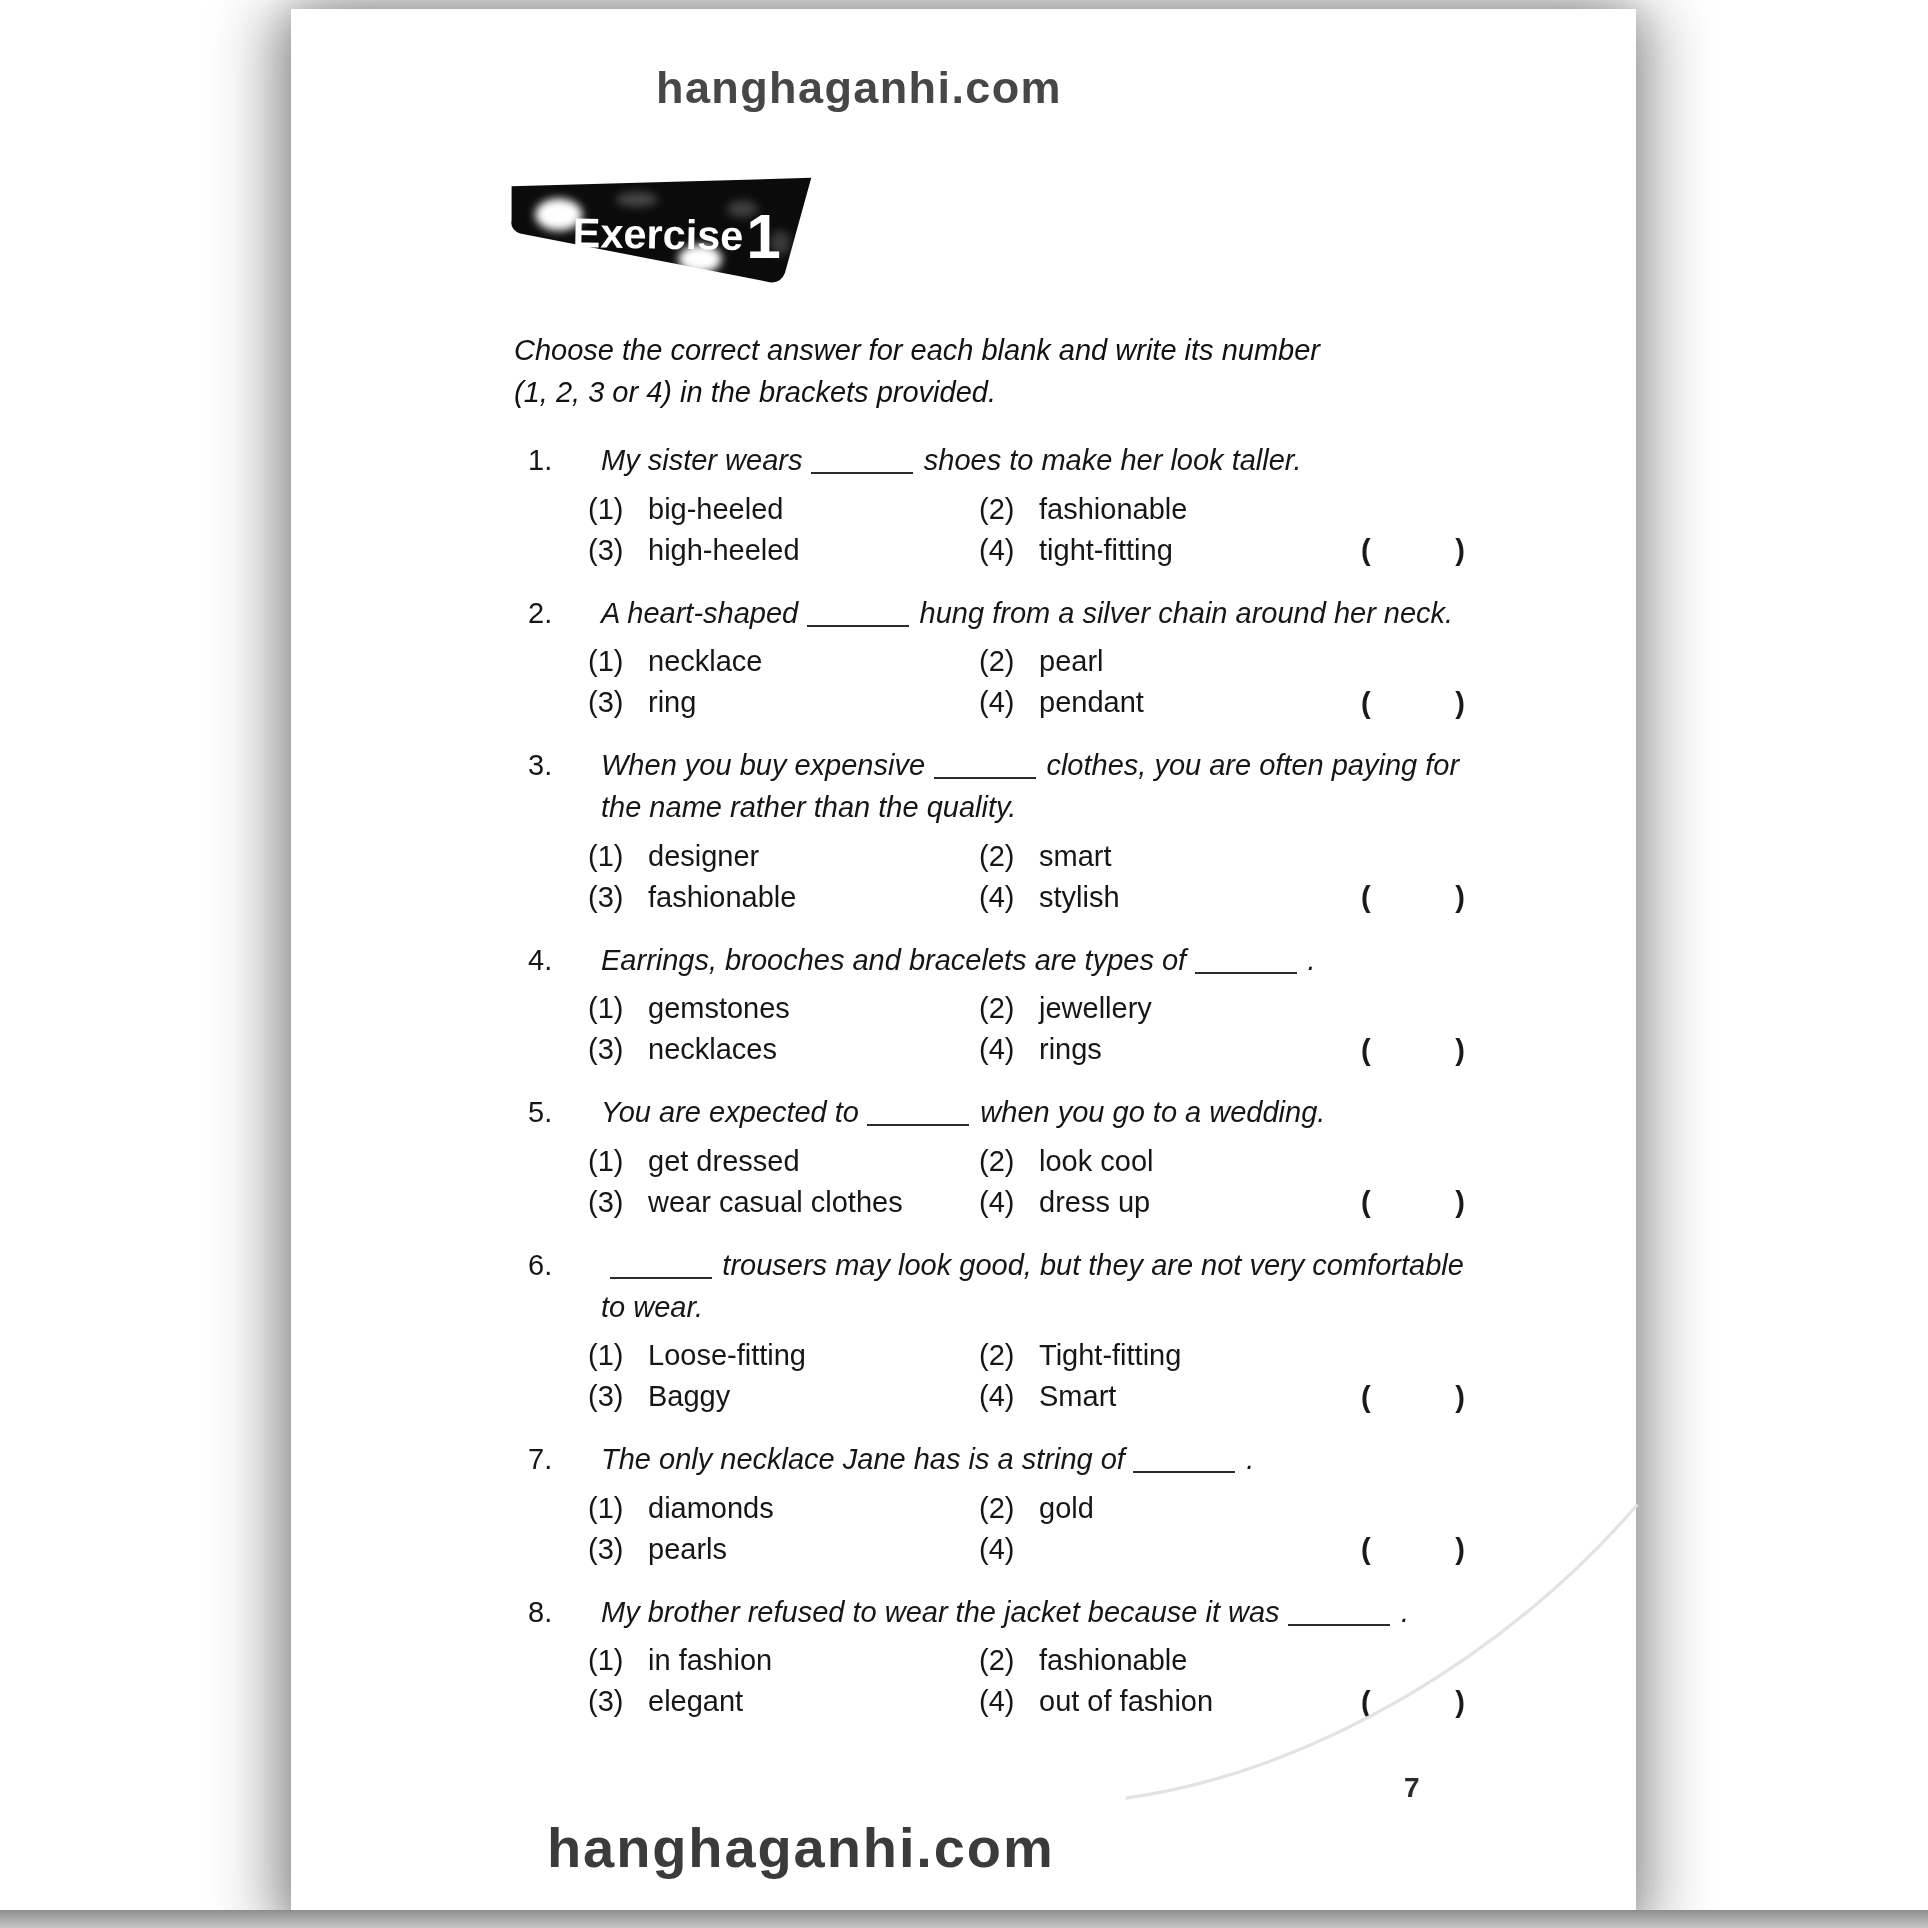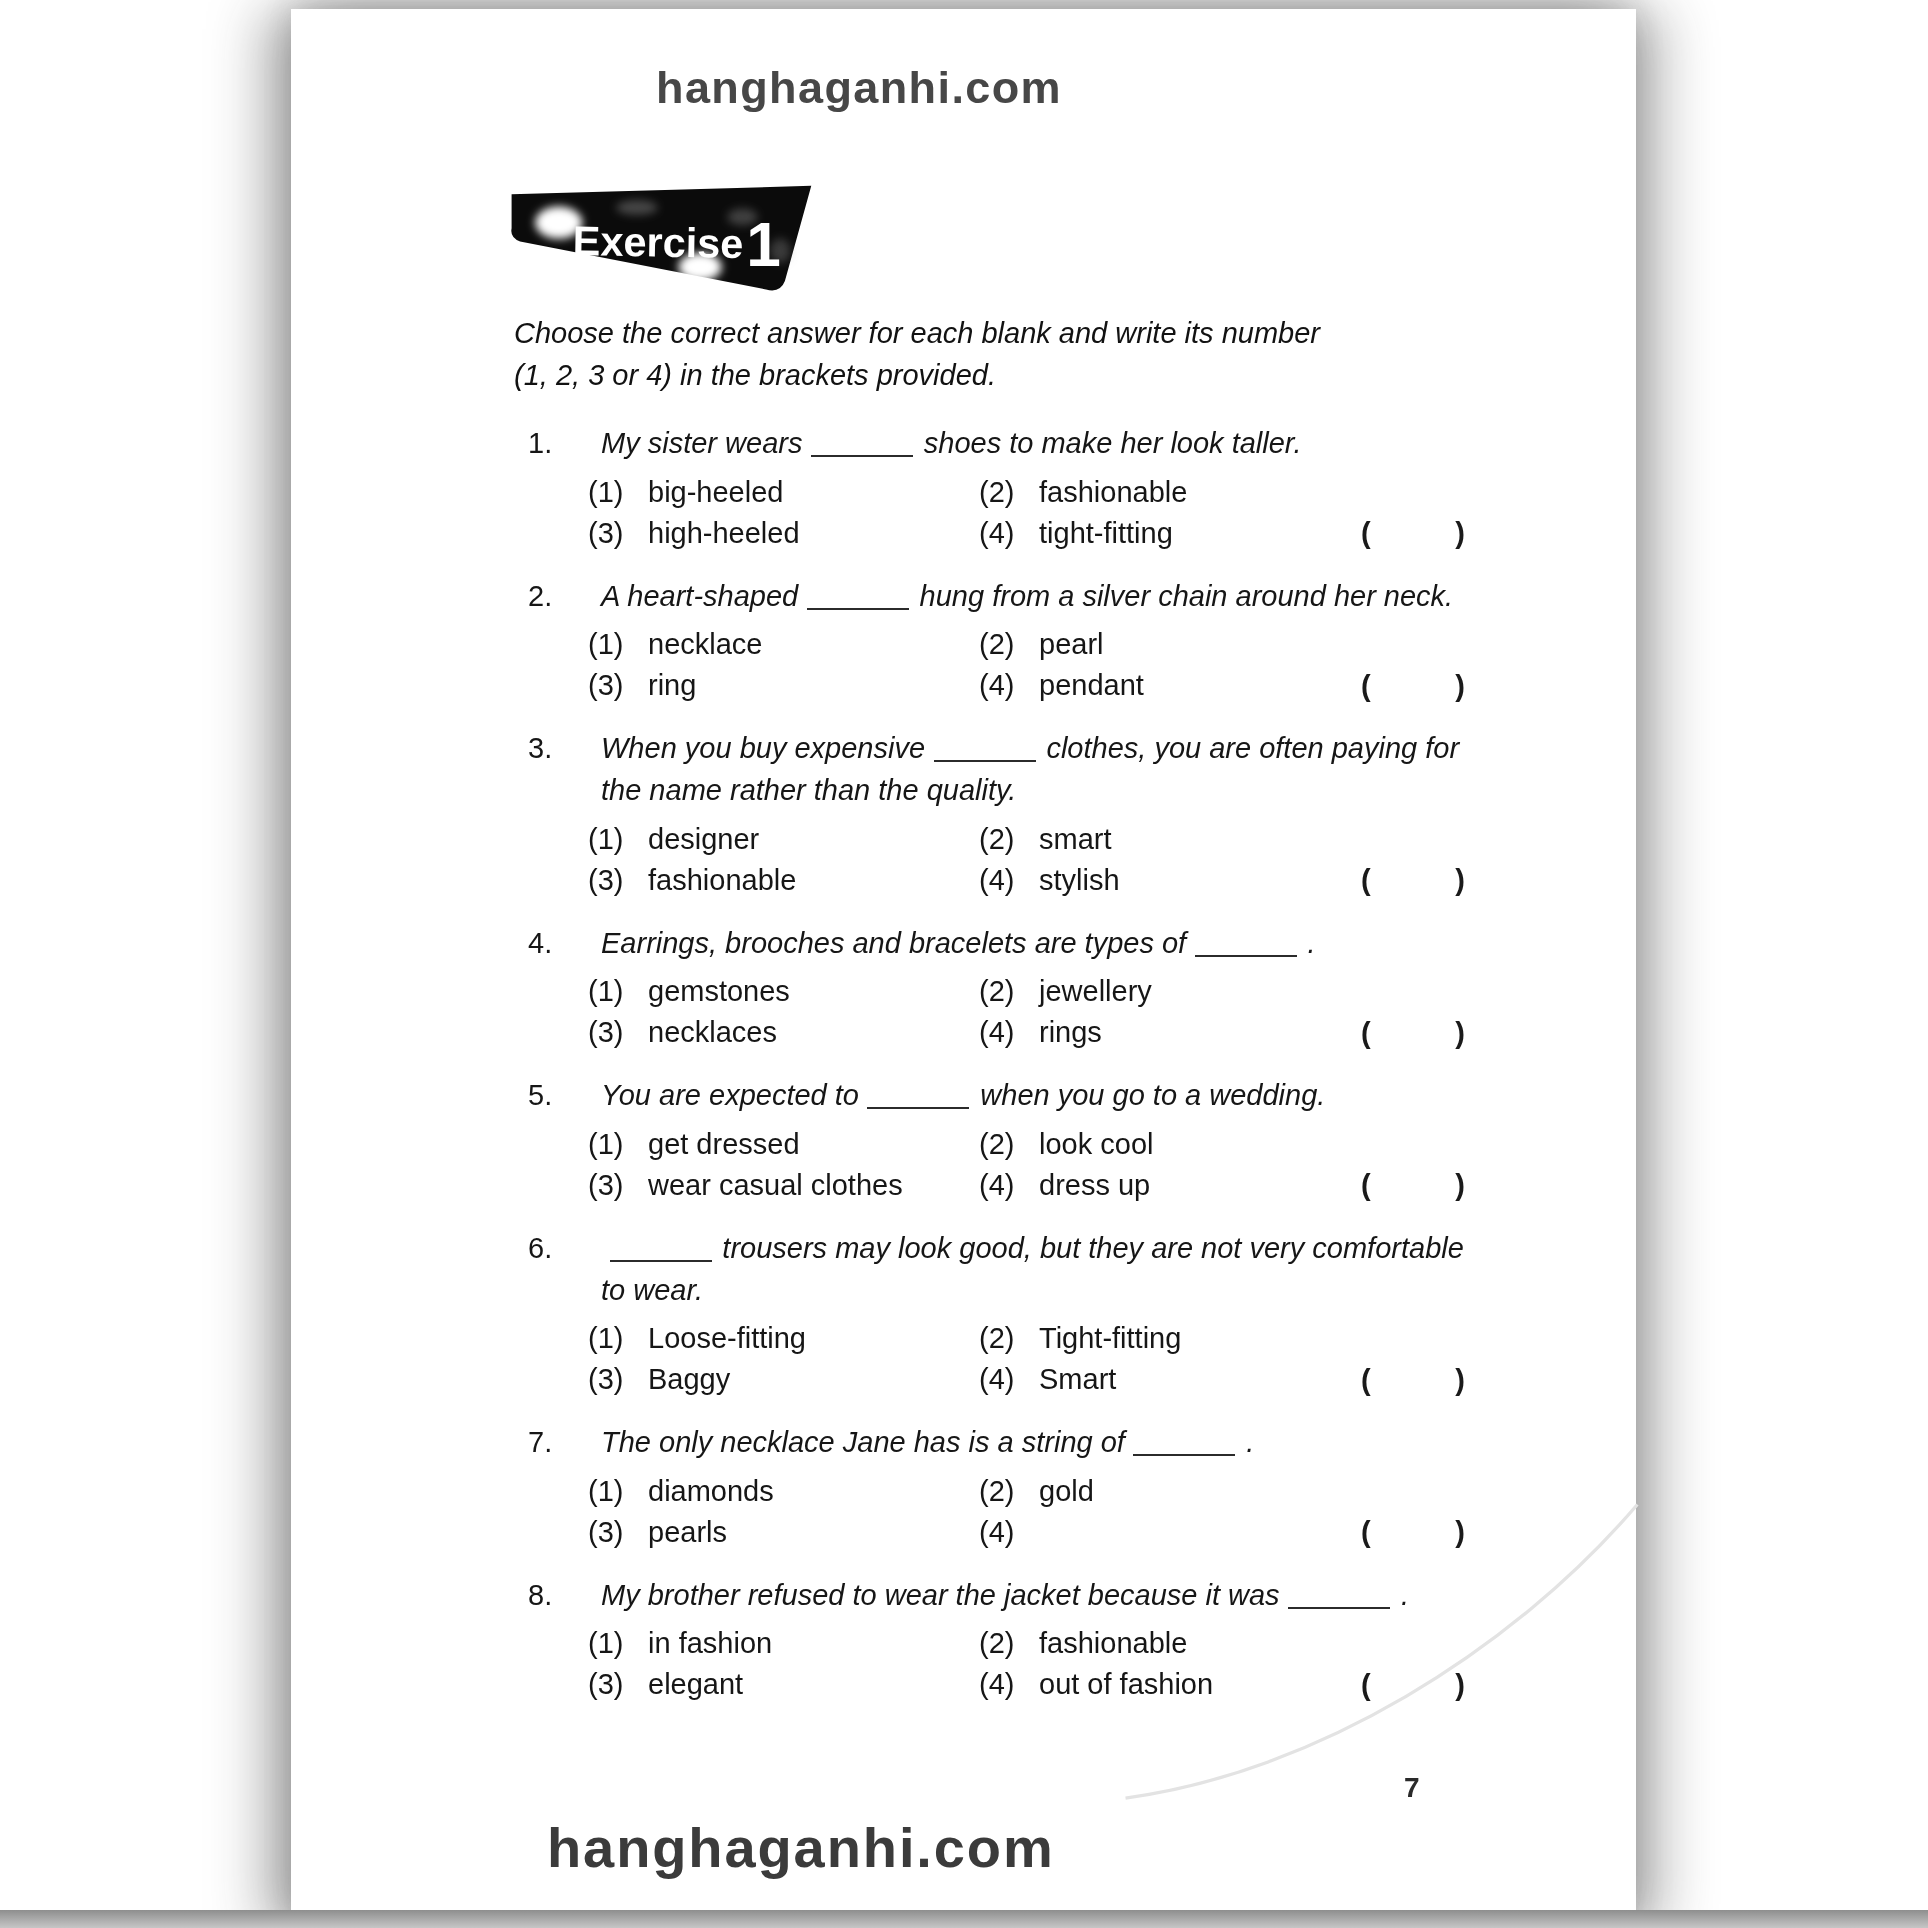--- a/index.html
+++ b/index.html
@@ -16,26 +16,26 @@
 
   .wm-top {
     position:absolute; left:365px; top:53px;
     font-size:45px; font-weight:600; letter-spacing:1.4px; color:#474747;
   }
   .wm-bottom {
     position:absolute; left:256px; top:1806px;
     font-size:56px; font-weight:700; letter-spacing:1.9px; color:#3b3b3b;
   }
 
-  .badge { position:absolute; left:214px; top:175px; width:311px; height:113px; }
+  .badge { position:absolute; left:214px; top:167px; width:311px; height:113px; }
   .badge svg { width:100%; height:100%; display:block; }
   .badge-title { font-family:"Liberation Sans","DejaVu Sans",sans-serif; font-weight:700; font-size:44px; fill:#ffffff; }
   .badge-num   { font-family:"Liberation Sans","DejaVu Sans",sans-serif; font-weight:700; font-size:66px; fill:#ffffff; }
 
-  .content { position:absolute; left:223px; top:303px; width:951px; color:#161616; }
+  .content { position:absolute; left:223px; top:320px; width:951px; color:#161616; }
   .instructions { font-style:italic; font-size:29px; line-height:42px; margin-bottom:26px; color:#121212; }
 
   .question { margin-left:14px; margin-bottom:21px; }
   .q-head { display:flex; font-size:29px; line-height:42px; }
   .q-num { flex:0 0 73px; }
   .q-text { flex:1 1 auto; max-width:873px;font-style:italic; }
   .blank {
     display:inline-block; width:102px; height:28px;
     border-bottom:2.8px solid #2b2b2b; position:relative; top:3.8px;
     margin-left:8.5px; margin-right:2.8px;

